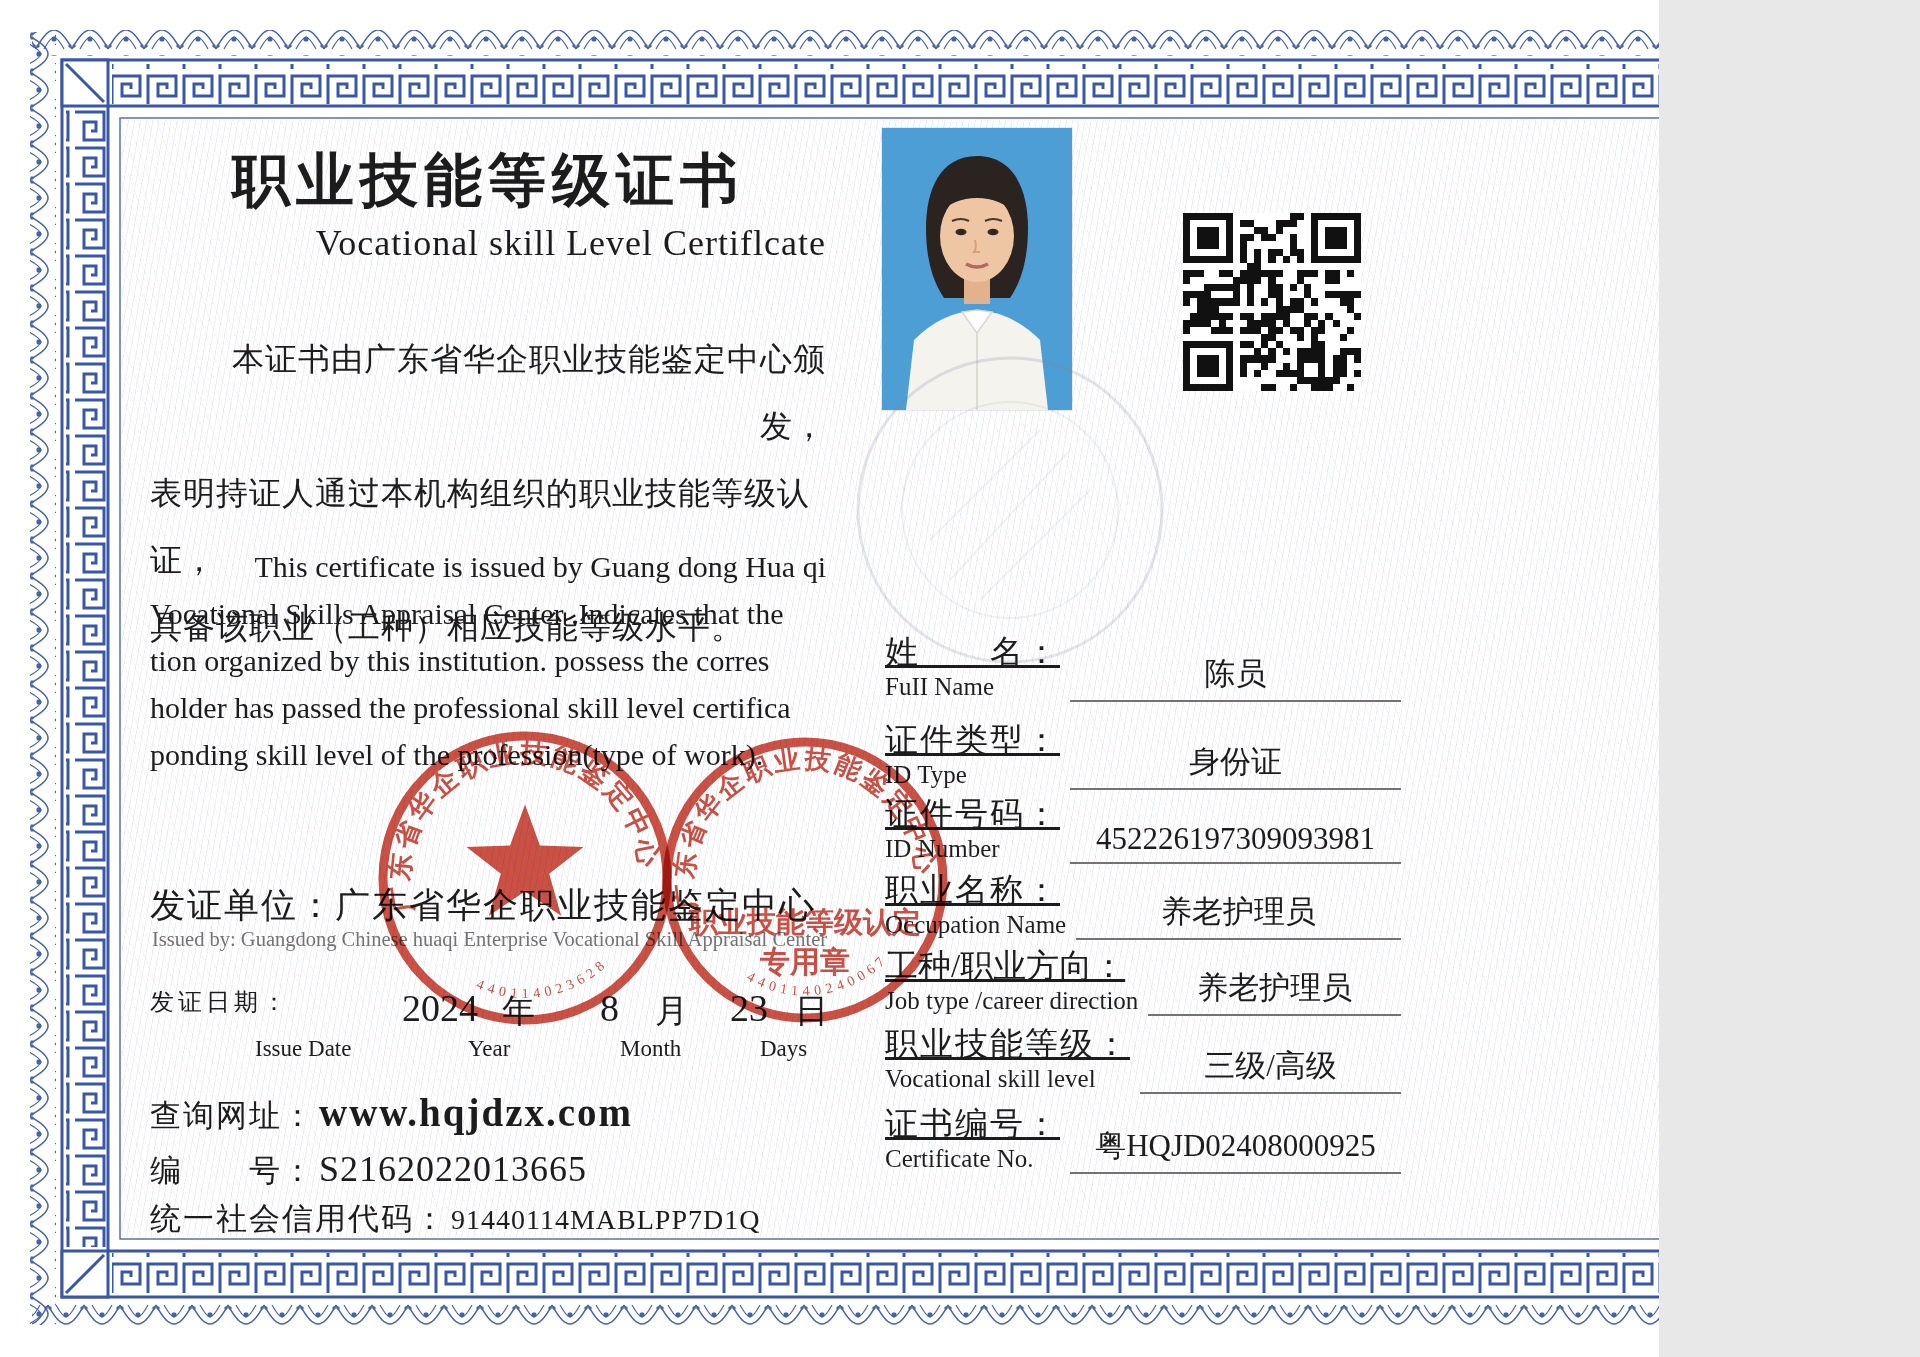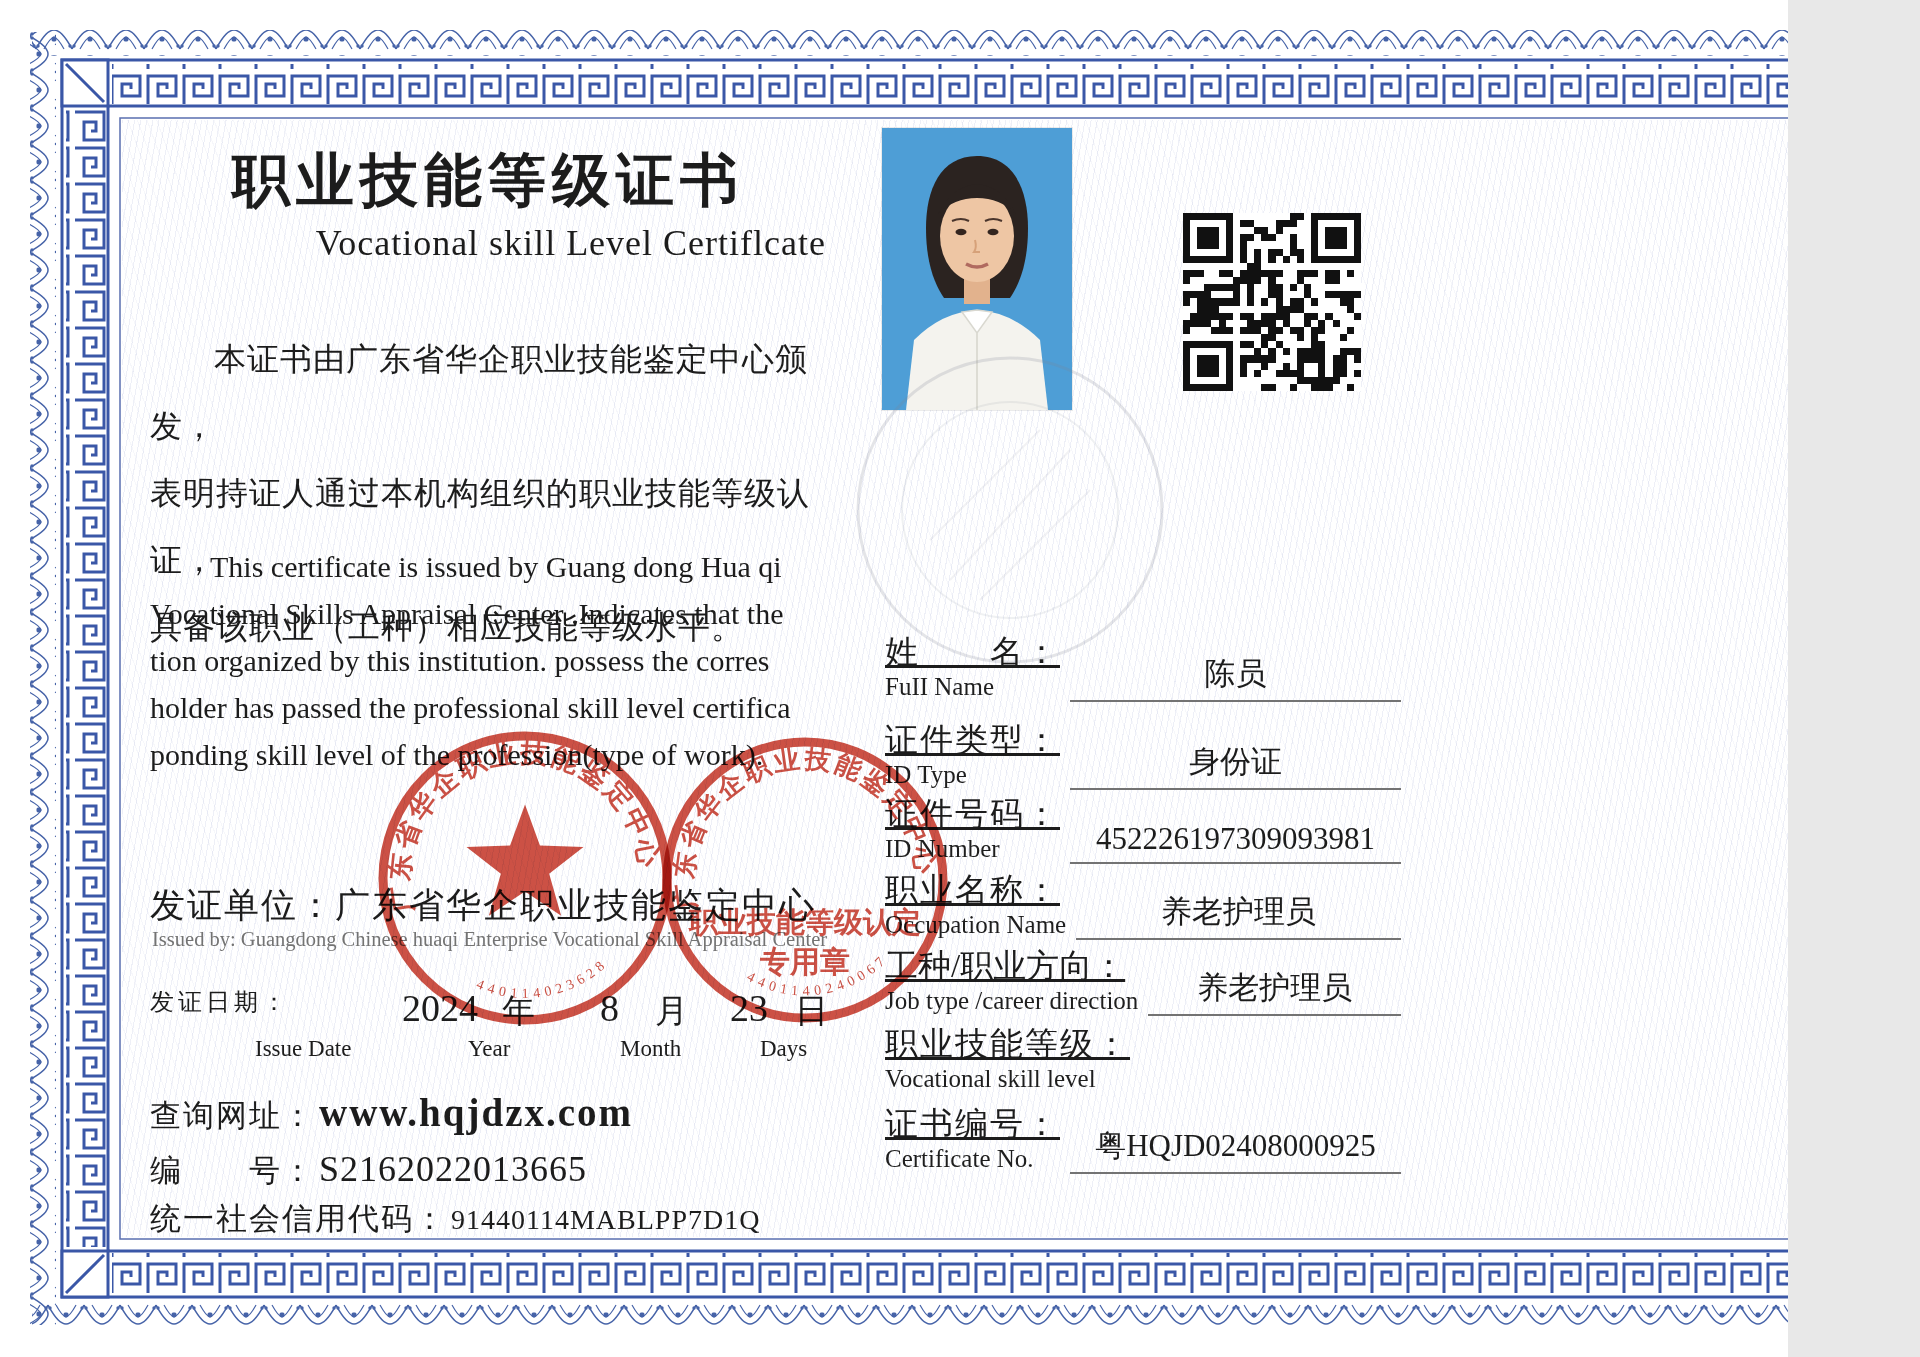--- a/index.html
+++ b/index.html
@@ -1,35 +1,35 @@
 <!DOCTYPE html>
 <html><head>
 <meta charset="utf-8">
 <style>
   html,body{margin:0;padding:0;background:#e8e8e8;}
   .cert{
-    position:relative;width:1788px;height:1357px;background:#ffffff;overflow:hidden;
+    position:relative;width:1659px;height:1357px;background:#ffffff;overflow:hidden;
     font-family:"Liberation Serif","DejaVu Serif",serif;color:#1c1c1c;
   }
   .texture{
     position:absolute;left:122px;top:120px;width:1676px;height:1117px;
     background:
       repeating-linear-gradient(100deg, rgba(88,104,178,0.10) 0 1px, rgba(255,255,255,0) 1px 6px),
       repeating-linear-gradient(70deg, rgba(88,104,178,0.05) 0 1px, rgba(255,255,255,0) 1px 9px);
     pointer-events:none;
   }
   .frame{position:absolute;left:0;top:0;pointer-events:none;}
   
   .lcol{position:absolute;left:150px;top:0;width:676px;}
   .title-zh{position:absolute;left:0;top:142px;width:676px;text-align:center;
     font-size:58px;font-weight:700;letter-spacing:6px;}
   .title-en{position:absolute;left:0;top:222px;width:676px;text-align:right;
     font-size:36px;letter-spacing:1px;}
   .p-zh{position:absolute;left:0;top:326px;width:676px;font-size:32px;line-height:67px;letter-spacing:1px;}
-  .p-zh .indent,.p-en .indent{text-indent:2em;}
+  .p-zh .indent,.p-en .indent{text-indent:2em;text-align:right;}
   .p-en{position:absolute;left:0;top:543px;width:676px;font-size:30px;line-height:47px;}
   .issuer-zh{position:absolute;left:0;top:882px;width:700px;font-size:35px;letter-spacing:2px;}
   .issuer-en{position:absolute;left:2px;top:928px;width:700px;font-size:20.5px;color:#737373;}
   .date-wrap{position:absolute;left:0;top:986px;width:700px;height:86px;}
   .date-wrap span{position:absolute;white-space:nowrap;}
   .d-zh{font-size:24px;letter-spacing:4px;}
   .d-num{font-size:38px;}
   .d-unit{font-size:33px;}
   .d-en{font-size:23px;top:50px;}
   .footer-line{position:absolute;left:0;white-space:nowrap;}
@@ -438,20 +438,21 @@
         <div class="fzh" style="letter-spacing:0">工种/职业方向：</div>
       <div class="fen">Job type /career direction</div>
       </div>
     <div class="fval">养老护理员</div>
   </div>
   <div class="frow" style="top:1014px;height:80px">
     <div class="flabel">
         <div class="fzh">职业技能等级：</div>
       <div class="fen">Vocational skill level</div>
       </div>
+    <div class="fval">三级/高级</div>
   </div>
   <div class="frow" style="top:1094px;height:80px">
     <div class="flabel">
         <div class="fzh">证书编号：</div>
       <div class="fen">Certificate No.</div>
       </div>
     <div class="fval">粤HQJD02408000925</div>
   </div>
 
   <svg class="seal seal-left" width="306" height="306" viewBox="-153 -153 306 306">

